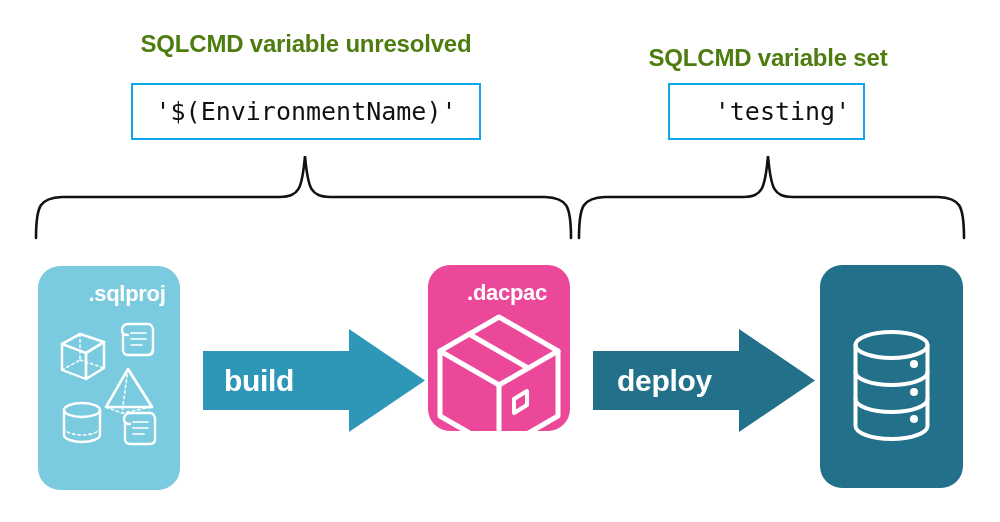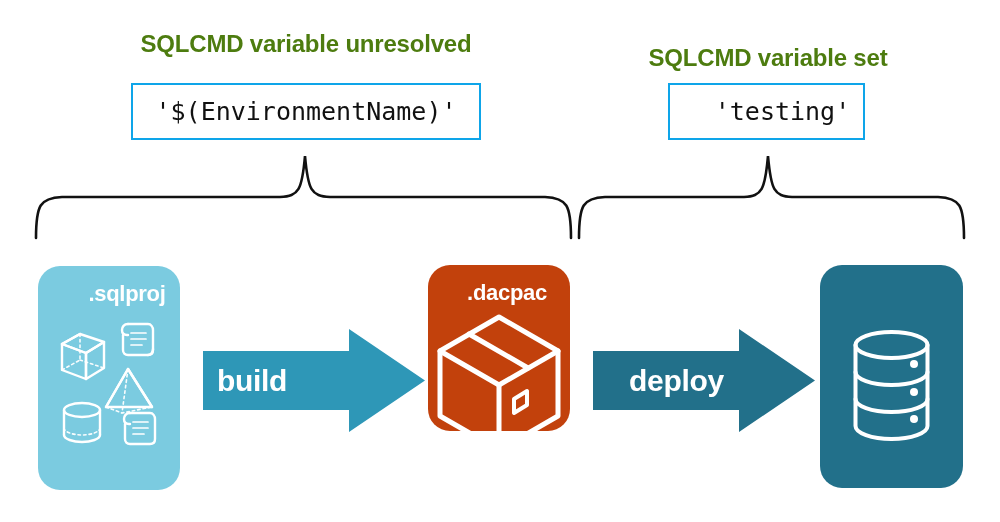--- a/index.html
+++ b/index.html
@@ -65,21 +65,21 @@
     pointer-events: none;
   }
 
   
   .stagebox {
     position: absolute;
     border-radius: 22px;
     box-sizing: border-box;
   }
   #box-sqlproj  { left: 38px;  top: 266px; width: 142px; height: 224px; background: #7bcbe0; }
-  #box-dacpac   { left: 428px; top: 265px; width: 142px; height: 166px; background: #c2410c; }
+  #box-dacpac   { left: 428px; top: 265px; width: 142px; height: 166px; background: #ec4899; }
   #box-database { left: 820px; top: 265px; width: 143px; height: 223px; background: #22708a; }
 
   .box-label {
     position: absolute;
     top: 15px;
     left: 0;
     width: 100%;
     text-align: center;
     font-family: "Liberation Sans", sans-serif;
     font-weight: bold;
@@ -115,22 +115,22 @@
     height: 100%;
     display: flex;
     align-items: center;
     font-family: "Liberation Sans", sans-serif;
     font-weight: bold;
     font-size: 30px;
     color: #ffffff;
     letter-spacing: -0.3px;
     white-space: nowrap;
   }
-  #arrow-build .arrow-label  { padding-left: 14px; }
-  #arrow-deploy .arrow-label { padding-left: 36px; text-align: right; }
+  #arrow-build .arrow-label  { padding-left: 21px; }
+  #arrow-deploy .arrow-label { padding-left: 24px; text-align: right; }
 </style>
 </head>
 <body>
 
 <div class="stage">
 
   <div class="heading" id="heading-left">SQLCMD variable unresolved</div>
 
   <div class="heading" id="heading-right">SQLCMD variable set</div>
 

